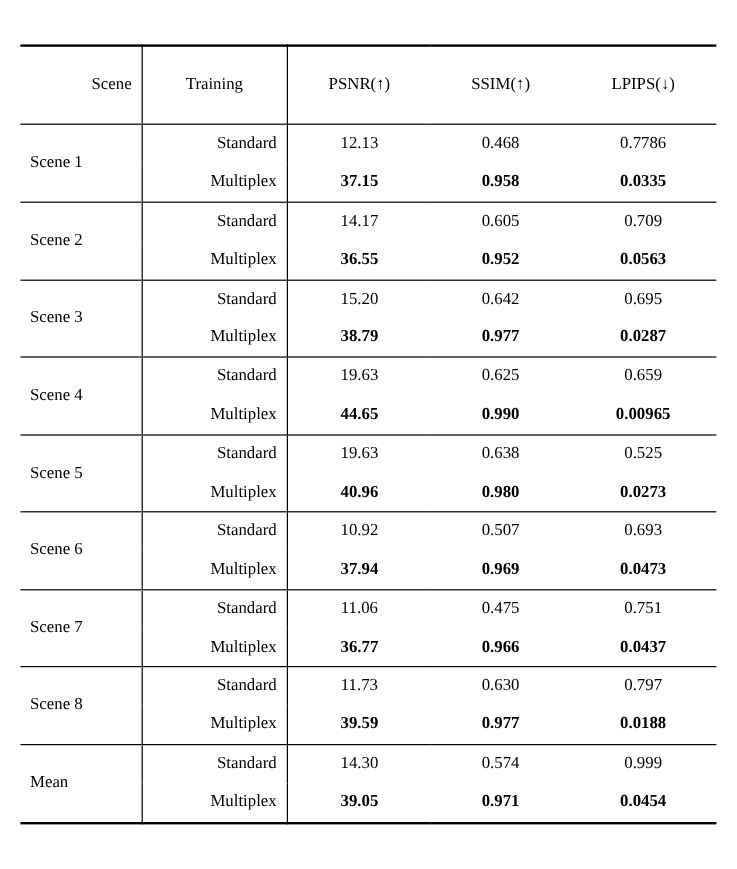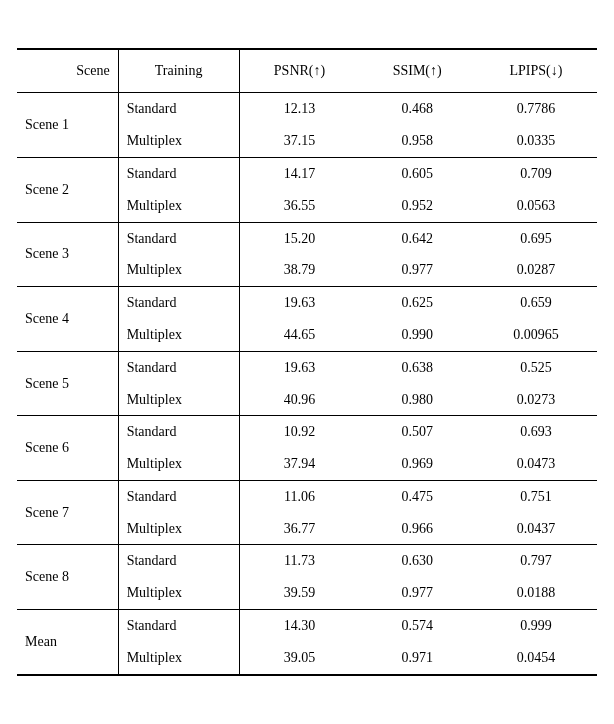--- a/index.html
+++ b/index.html
@@ -42,49 +42,49 @@
     thead tr th:first-child {
       text-align: right;
     }
 
     thead tr th:nth-child(2) {
       border-right: 1px solid #000;
       border-left: 1px solid #000;
     }
 
     .bold {
-      font-weight: normal;
+      font-weight: bold;
       margin-top: 29px;
     }
 
     .header-scene {
       text-align: left;
       padding: 6px 8px;
     }
 
     .header-training {
-      padding: 13px 8px;
+      padding: 24px 8px;
       border-left: 1px solid #000;
       border-right: 1px solid #000;
     }
 
     .header-metric {
       padding: 6px 10px;
     }
 
     td.scene-label {
       text-align: left;
       vertical-align: middle;
       padding: 4px 8px;
       border-right: 1px solid #000;
       font-size: 14px;
     }
 
     td.training-col {
-      text-align: left;
+      text-align: right;
       padding: 4px 8px;
       border-right: 1px solid #000;
       font-size: 14px;
       line-height: 1.7;
     }
 
     td.metric-col {
       text-align: center;
       padding: 4px 8px;
       font-size: 14px;

